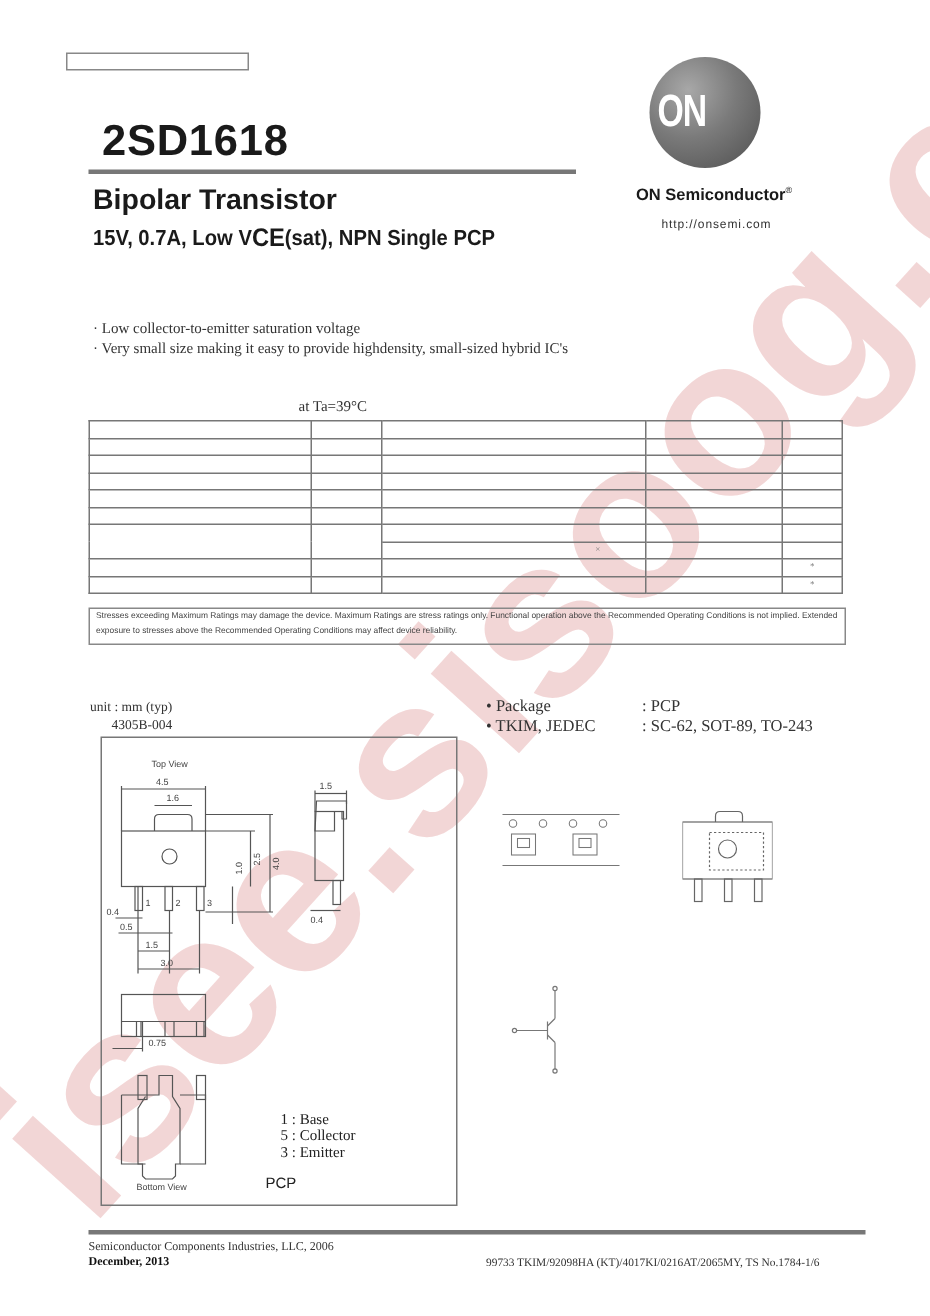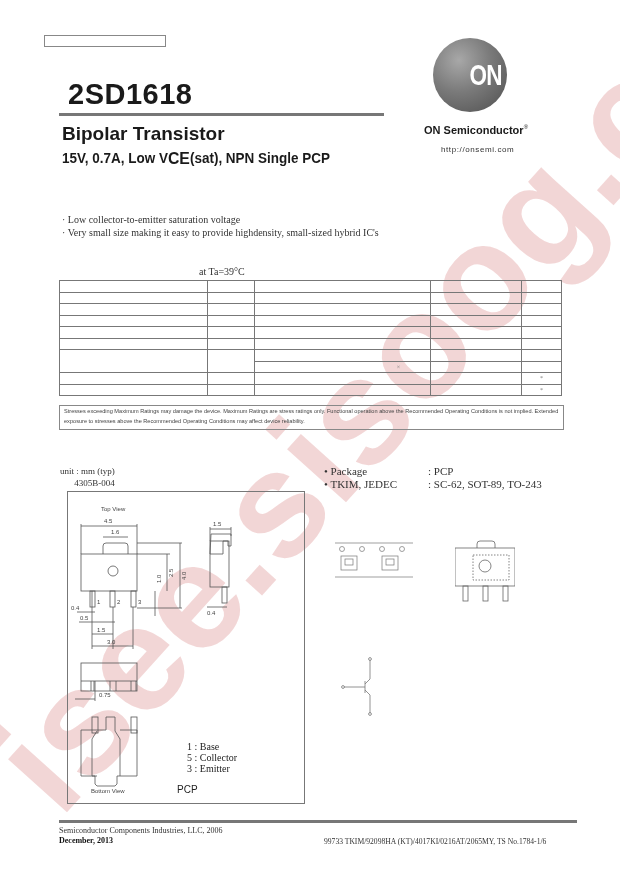--- a/index.html
+++ b/index.html
@@ -7,21 +7,21 @@
   .abs { position: absolute; }
 
   .topbox { left: 44px; top: 35px; width: 120px; height: 10px; border: 1px solid #888; }
 
   .part { left: 68px; top: 78px; font-family: "Liberation Sans", sans-serif; font-weight: bold; font-size: 29px; color: #1a1a1a; letter-spacing: 0.5px; }
   .rule-top { left: 59px; top: 113px; width: 325px; height: 3px; background: #777; }
   .title { left: 62px; top: 123px; font-family: Liberation Sans, sans-serif; font-weight: bold; font-size: 19px; color: #1a1a1a; }
   .subtitle { left: 62px; top: 148px; font-family: "Liberation Sans", sans-serif; font-weight: bold; font-size: 14.5px; color: #1a1a1a; transform: scaleX(0.93); transform-origin: left top; white-space: nowrap; }
   .subtitle .sub { font-size: 17px; position: relative; top: 1px; }
 
-  .logo { left: 433px; top: 38px; width: 74px; height: 74px; border-radius: 50%; background: radial-gradient(circle at 35% 30%, #a8a8a8 0%, #7a7a7a 45%, #4e4e4e 100%); display: flex; align-items: center; justify-content: flex-end; }
+  .logo { left: 433px; top: 38px; width: 74px; height: 74px; border-radius: 50%; background: radial-gradient(circle at 35% 30%, #a8a8a8 0%, #7a7a7a 45%, #4e4e4e 100%); display: flex; align-items: center; justify-content: flex-start; }
   .logo span { font-family: "Liberation Sans", sans-serif; font-weight: bold; color: #fff; font-size: 30px; transform: scaleX(0.75); letter-spacing: -1px; }
   .brand { left: 424px; top: 124px; font-family: "Liberation Sans", sans-serif; font-weight: bold; font-size: 11px; color: #1a1a1a; white-space: nowrap; }
   .brand sup { font-size: 6px; font-weight: normal; }
   .url { left: 441px; top: 145px; font-family: "Liberation Sans", sans-serif; font-size: 8px; color: #333; letter-spacing: 0.6px; }
 
   .features { left: 62px; top: 213px; font-size: 10px; line-height: 13px; color: #333; }
   .features div::before { content: "·  "; }
 
   .ta { left: 199px; top: 266px; font-size: 10px; color: #333; }
 

